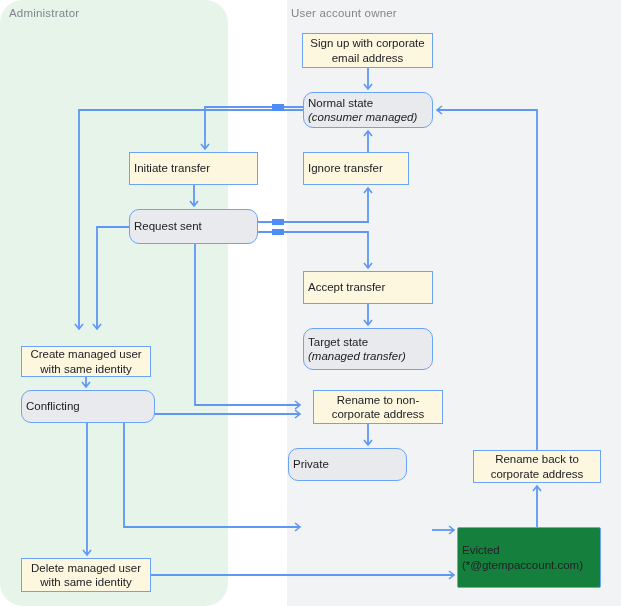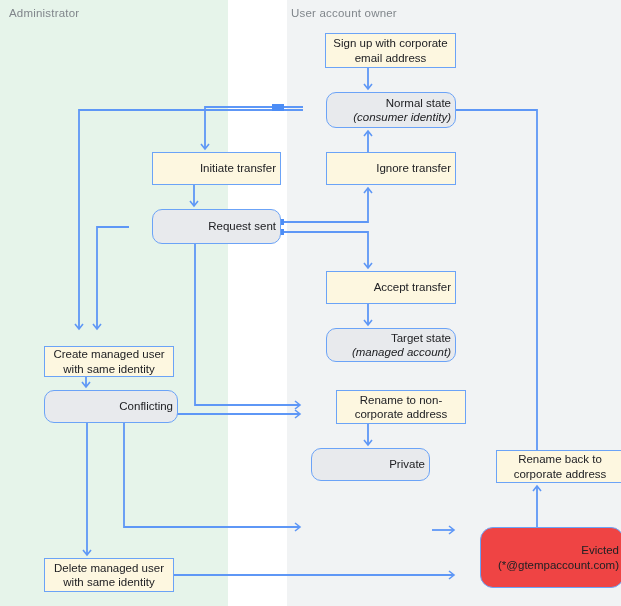--- a/index.html
+++ b/index.html
@@ -1,36 +1,36 @@
 <!DOCTYPE html>
 <html><head>
 <meta charset="utf-8">
 <style>
   html,body{margin:0;padding:0;background:#fff;}
   #canvas{
     position:relative;width:621px;height:606px;overflow:hidden;
     font-family:"Liberation Sans",sans-serif;color:#202124;background:#ffffff;
   }
   .region{position:absolute;top:0;height:606px;}
-  .region-admin{left:0;width:228px;background:#e6f4ea;}
+  .region-admin{left:0;width:228px;background:#e6f4ea;border-radius:23px;}
   .region-owner{left:287px;width:334px;background:#f1f3f4;}
   .region-label{
     position:absolute;top:7px;font-size:11.5px;color:#80868b;letter-spacing:.2px;
   }
   .region-admin .region-label{left:9px;}
   .region-owner .region-label{left:4px;}
   svg.edges{position:absolute;left:0;top:0;pointer-events:none;}
   .node{
     position:absolute;box-sizing:border-box;display:flex;flex-direction:column;
-    align-items:flex-end;justify-content:center;text-align:center;
-    font-size:11.5px;line-height:1.25;padding:2px 4px;margin-left:23px;
+    align-items:flex-start;justify-content:center;text-align:center;
+    font-size:11.5px;line-height:1.25;padding:2px 4px;
   }
   .action{background:#fdf7e0;border:1.5px solid #6ba3f7;}
   .state{background:#e8eaed;border:1.5px solid #6ba3f7;border-radius:10px;}
-  .state-big{background:#ef4444;border:1.5px solid #6ba3f7;border-radius:13px;}
+  .state-big{background:#15803d;border:1.5px solid #6ba3f7;border-radius:2px;}
   .it{font-style:italic;}
   .l1,.l2{display:block;}
 </style>
 </head>
 <body>
 
 <div id="canvas">
 
   <div class="region region-admin">
     <div class="region-label">Administrator</div>
@@ -72,42 +72,42 @@
       <rect x="272" y="229" width="12" height="6"></rect>
     </g>
   </svg>
 
   <div class="node action" style="left:302px;top:33px;width:131px;height:35px">
     <span>Sign up with corporate email address</span>
   </div>
 
   <div class="node state" style="left:303px;top:92px;width:130px;height:36px">
     <span class="l1">Normal state</span>
-    <span class="l2 it">(consumer identity)</span>
+    <span class="l2 it">(consumer managed)</span>
   </div>
 
   <div class="node action" style="left:129px;top:152px;width:129px;height:33px">
     <span>Initiate transfer</span>
   </div>
 
-  <div class="node action" style="left:303px;top:152px;width:130px;height:33px">
+  <div class="node action" style="left:303px;top:152px;width:106px;height:33px">
     <span>Ignore transfer</span>
   </div>
 
   <div class="node state" style="left:129px;top:209px;width:129px;height:35px">
     <span>Request sent</span>
   </div>
 
   <div class="node action" style="left:303px;top:271px;width:130px;height:33px">
     <span>Accept transfer</span>
   </div>
 
-  <div class="node state" style="left:303px;top:328px;width:130px;height:34px">
+  <div class="node state" style="left:303px;top:328px;width:130px;height:42px">
     <span class="l1">Target state</span>
-    <span class="l2 it">(managed account)</span>
+    <span class="l2 it">(managed transfer)</span>
   </div>
 
   <div class="node action" style="left:21px;top:346px;width:130px;height:31px">
     <span>Create managed user with same identity</span>
   </div>
 
   <div class="node state" style="left:21px;top:390px;width:134px;height:33px">
     <span>Conflicting</span>
   </div>
 

